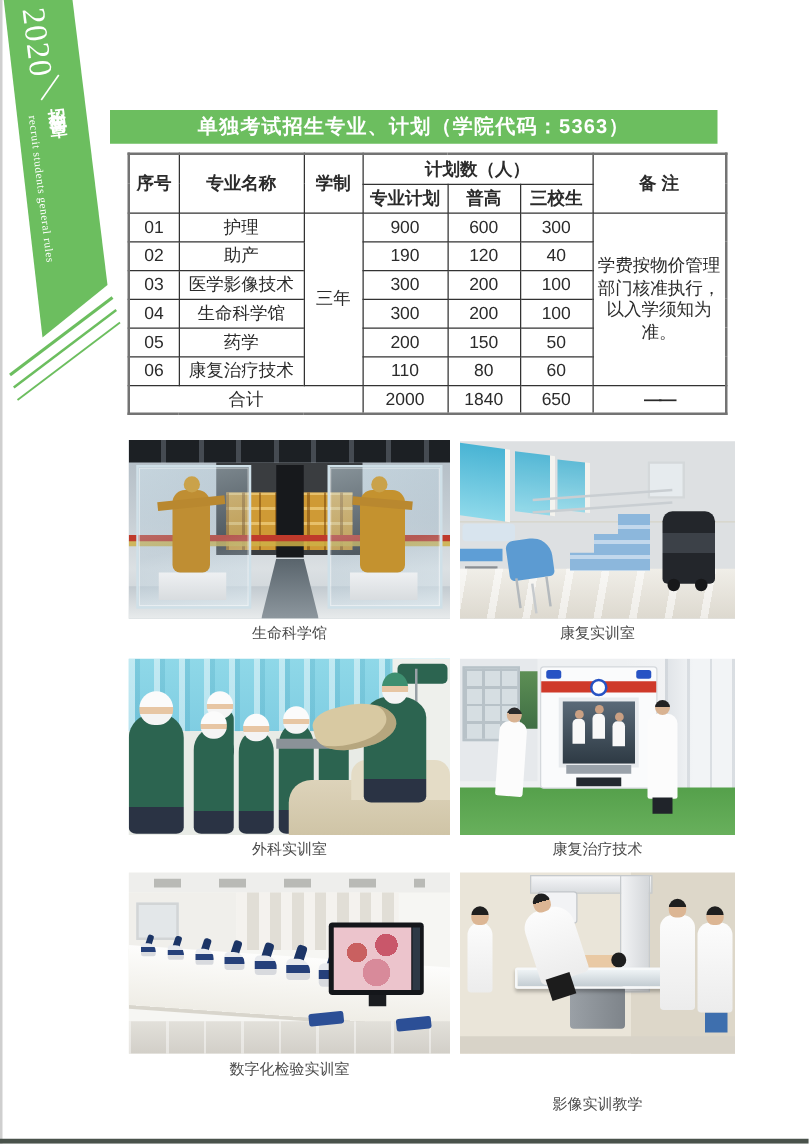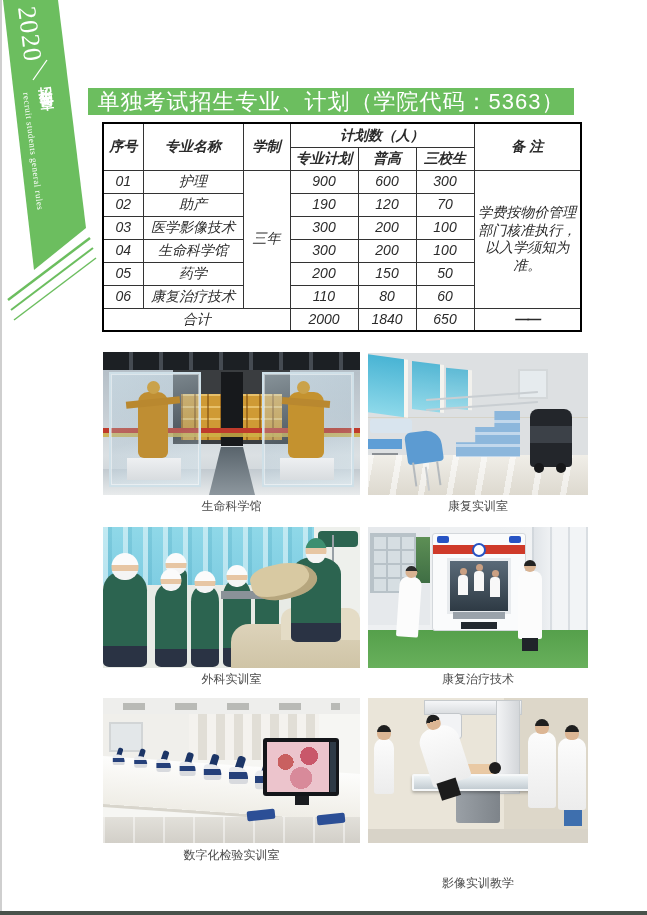--- a/index.html
+++ b/index.html
@@ -29,31 +29,31 @@
   .r-en{
     position:absolute;left:21px;top:93px;color:#fff;font-size:9px;
     font-family:"Liberation Serif","DejaVu Serif",serif;
     writing-mode:vertical-rl;text-orientation:sideways;line-height:1;
     transform:rotate(-7deg);transform-origin:top left;white-space:nowrap;letter-spacing:.5px;
   }
 
   
   #banner{
     left:88px;top:88px;width:486px;height:27px;line-height:27px;
-    color:#fff;font-size:22px;font-weight:normal;text-align:center;letter-spacing:1px;
+    color:#fff;font-size:16px;font-weight:bold;text-align:center;letter-spacing:1px;
   }
 
   
   #plan-table{position:absolute;left:102px;top:122px;border-collapse:collapse;table-layout:fixed;}
   #plan-table td,#plan-table th{
     border:1.6px solid #333;text-align:center;vertical-align:middle;
     font-size:14px;color:#2b2b2b;padding:0;line-height:1.25;
     overflow:hidden;
   }
-  #plan-table{border:2px solid #000000;font-style:italic;}
+  #plan-table{border:2px solid #737373;}
   #plan-table th{font-weight:bold;}
   #plan-table .h1{height:24px;}
   #plan-table .h2{height:23px;}
   #plan-table .br{height:23px;padding-left:41px;}
   td.remark-cell{
     font-size:13.5px;text-align:justify;padding:2px 5px 2px 6px;line-height:19px;
     vertical-align:middle;
   }
   td.dash-cell{letter-spacing:-2px;font-weight:bold;}
 
@@ -265,21 +265,21 @@
     <td>900</td>
     <td>600</td>
     <td>300</td>
     <td rowspan="6" class="remark-cell">学费按物价管理部门核准执行，以入学须知为准。</td>
   </tr>
   <tr class="br">
     <td>02</td>
     <td>助产</td>
     <td>190</td>
     <td>120</td>
-    <td>70</td>
+    <td>40</td>
   </tr>
   <tr class="br">
     <td>03</td>
     <td>医学影像技术</td>
     <td>300</td>
     <td>200</td>
     <td>100</td>
   </tr>
   <tr class="br">
     <td>04</td>

